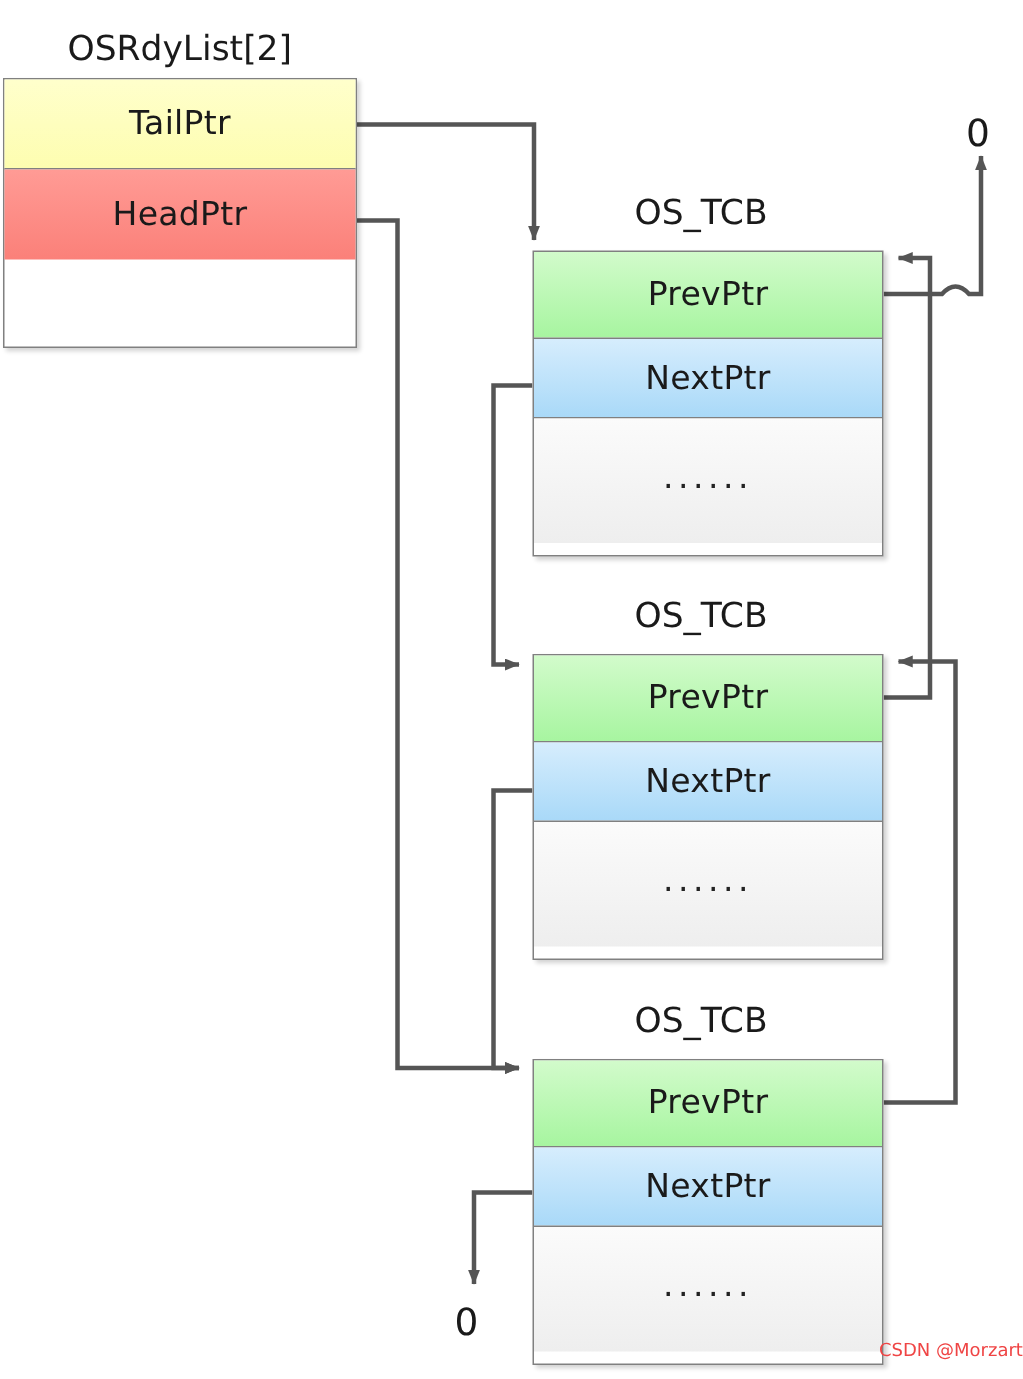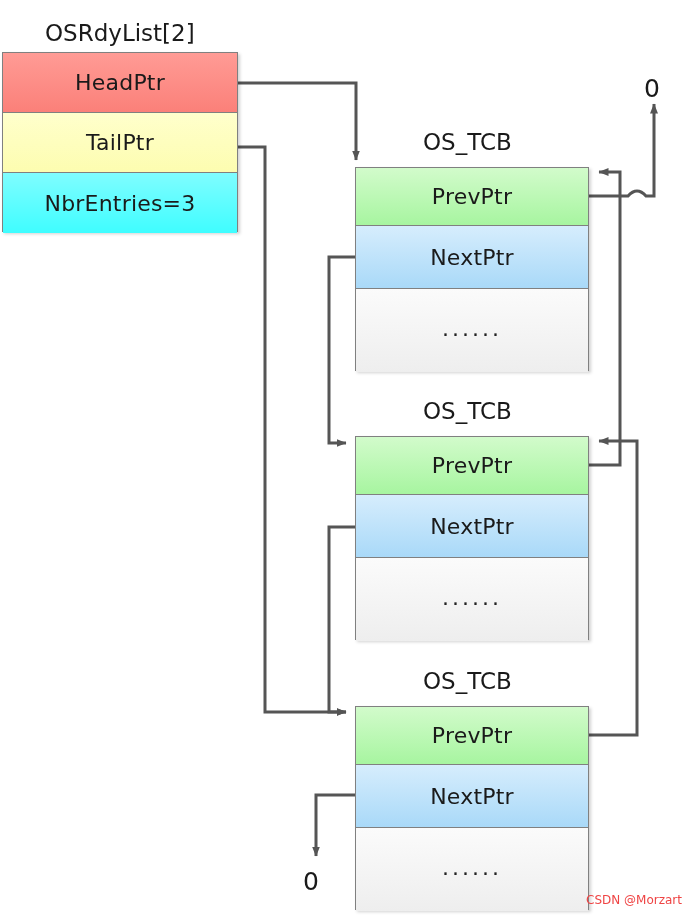--- a/index.html
+++ b/index.html
@@ -37,21 +37,21 @@
   .f-head{background:linear-gradient(#ff9b95,#fb8079);}
   .f-tail{background:linear-gradient(#ffffcc,#fdfdb0);}
   .f-nbr{background:linear-gradient(#7ffdff,#3ffdff);}
 
   
   .tcb{left:355px;width:234px;height:204px;}
   #tcb1{top:167px;}
   #tcb2{top:436px;}
   #tcb3{top:706px;}
   .f-prev{height:58px;background:linear-gradient(#d2fbcb,#a7f5a0);}
-  .f-next{height:63px;background:linear-gradient(#d6edfd,#a9d9f8);}
+  .f-next{height:53px;background:linear-gradient(#d6edfd,#a9d9f8);}
   .f-dots{height:83px;background:linear-gradient(#fbfbfb,#eeeeee);}
   .dots{
     font-size:22px;letter-spacing:3px;color:#222;
     transform:translateY(-2px);
   }
 
   
   .label{position:absolute;color:#1a1a1a;font-size:23px;white-space:nowrap;}
   #lbl-rdylist{left:45px;top:20px;}
   #lbl-tcb1{left:423px;top:129px;}
@@ -102,28 +102,25 @@
 
       <path d="M589,465 L620,465 L620,172 L599,172" marker-end="url(#arrowL)"></path>
 
       <path d="M589,735 L637,735 L637,441 L599,441" marker-end="url(#arrowL)"></path>
     </g>
   </svg>
 
   <div class="label" id="lbl-rdylist">OSRdyList[2]</div>
 
   <div class="struct" id="rdylist">
-    <div class="field f-head">
-      <span>HeadPtr</span>
-    </div>
     <div class="field f-tail">
       <span>TailPtr</span>
     </div>
-    <div class="field f-nbr">
-      <span>NbrEntries=3</span>
+    <div class="field f-head">
+      <span>HeadPtr</span>
     </div>
   </div>
 
   <div class="label" id="lbl-tcb1">OS_TCB</div>
 
   <div class="struct tcb" id="tcb1">
     <div class="field f-prev">
       <span>PrevPtr</span>
     </div>
     <div class="field f-next">

